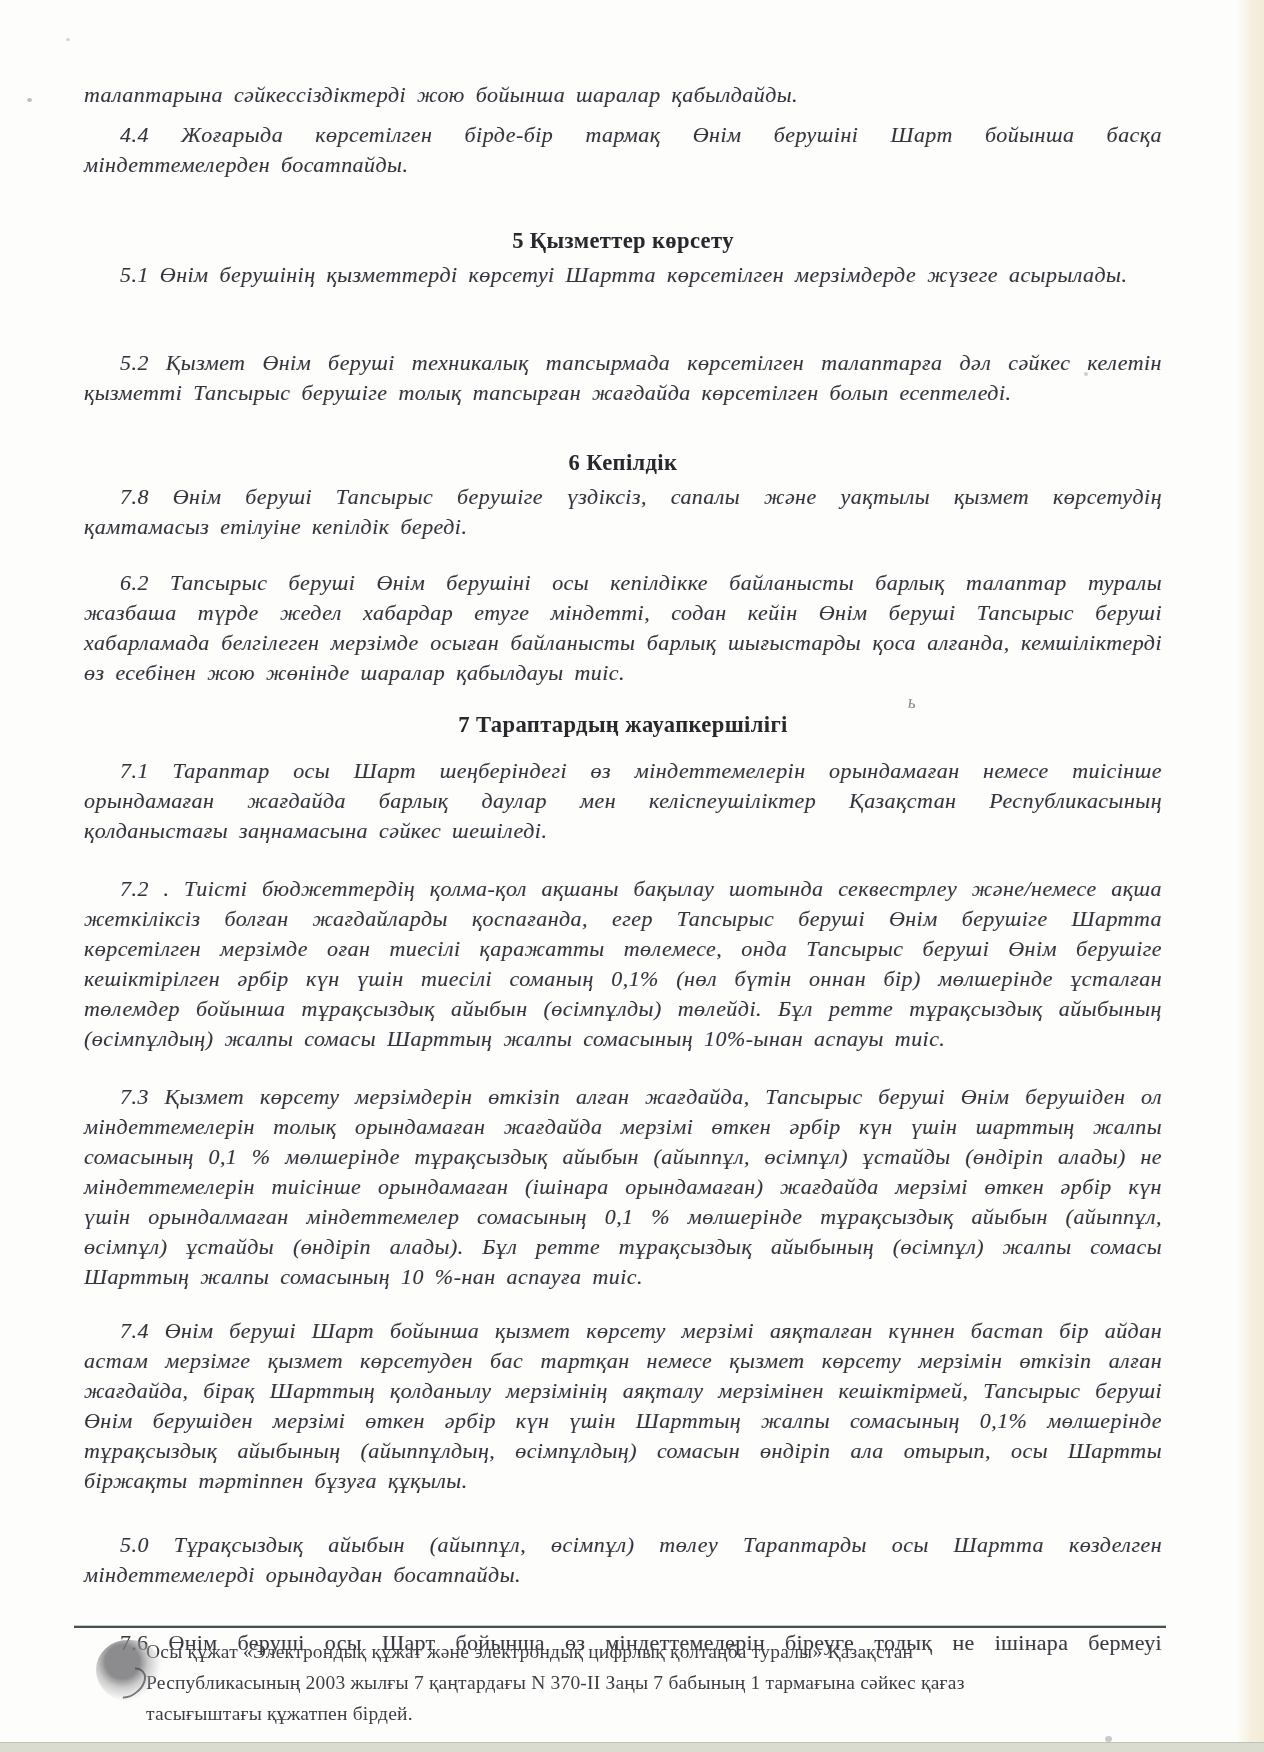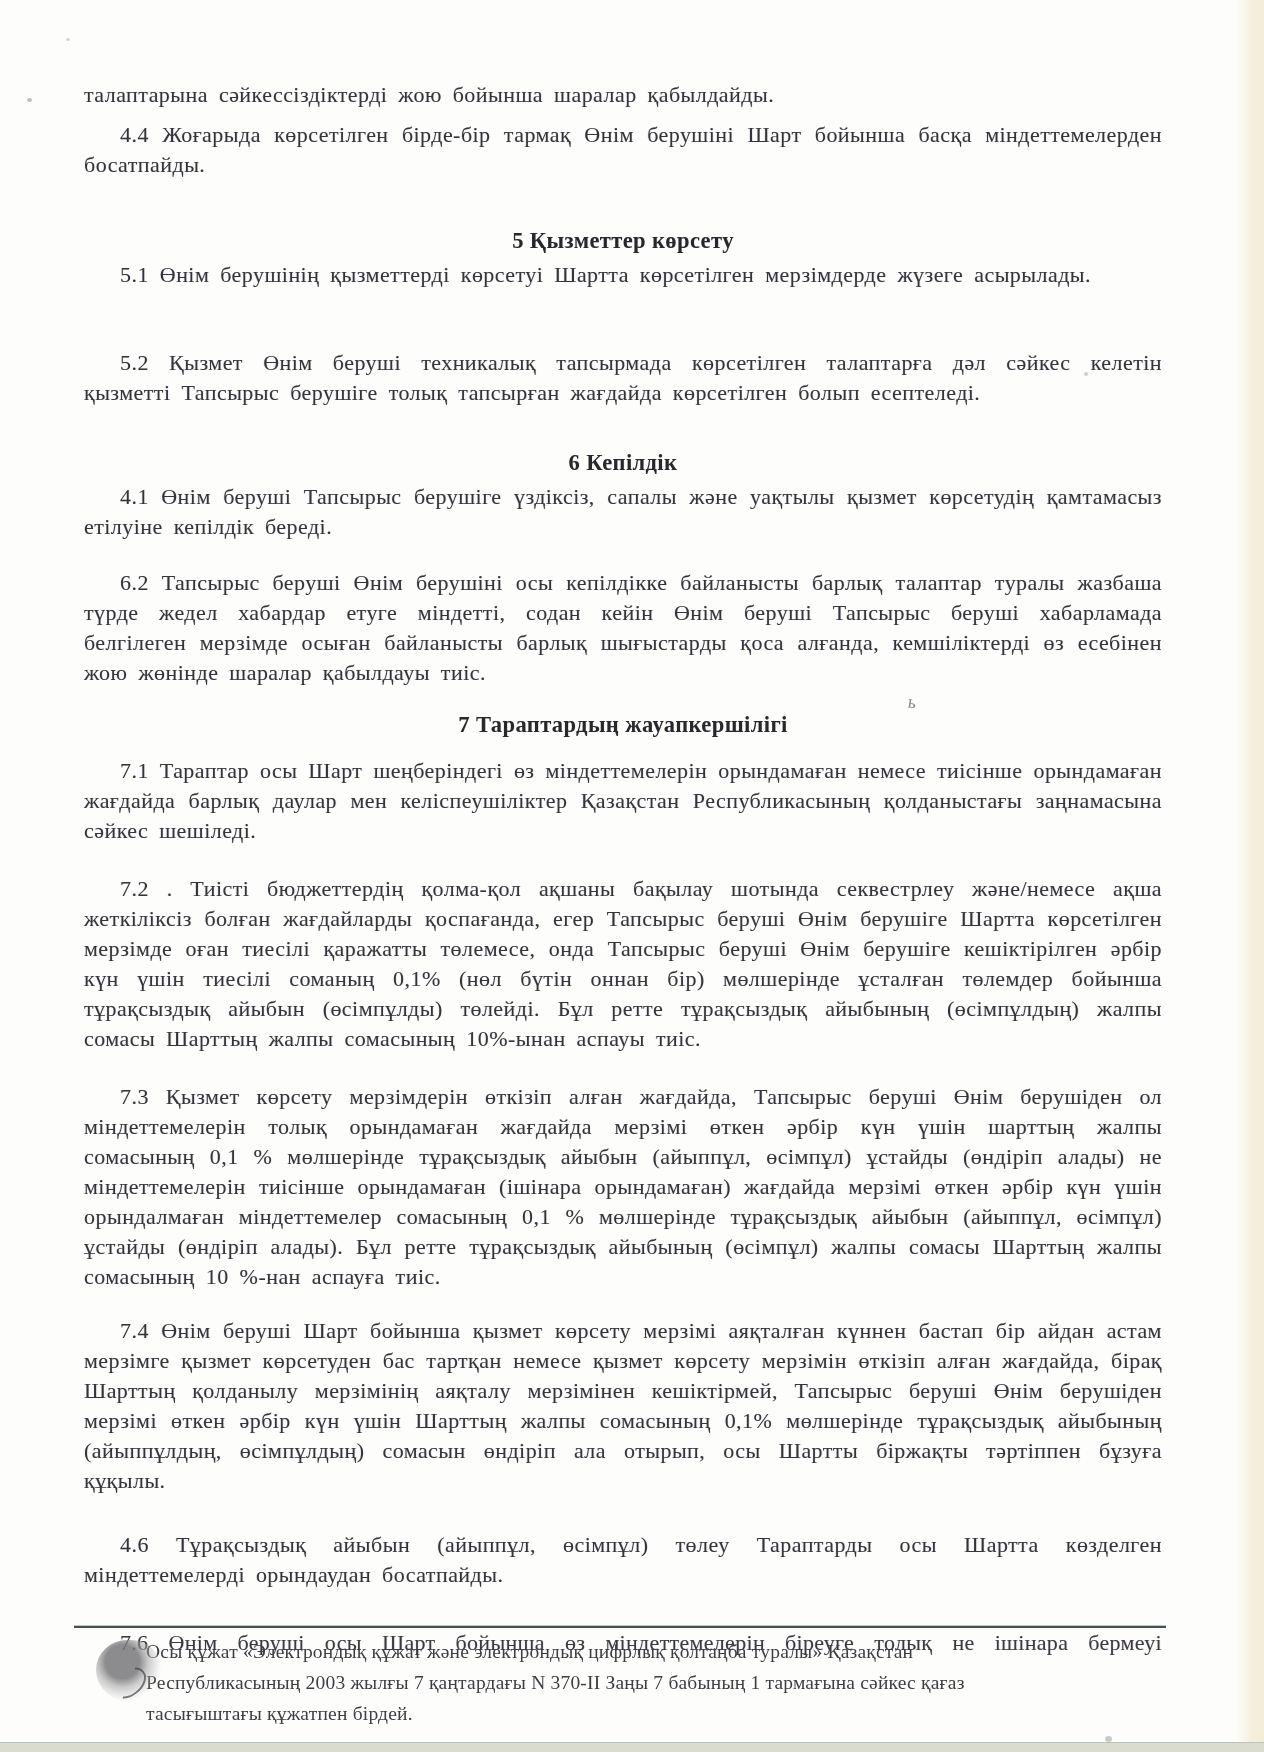--- a/index.html
+++ b/index.html
@@ -17,20 +17,21 @@
     left:84px;
     width:1078px;
     font-size:22px;
     line-height:30px;
     text-align:justify;
     text-indent:36px;
     word-spacing:5px;
     letter-spacing:0.45px;
     color:#34353b;
     text-shadow:0.6px 0 0 rgba(150,45,45,0.12), -0.6px 0 0 rgba(45,60,150,0.12);
+    font-style:italic;
   }
   .no-indent{text-indent:0;}
   .heading{
     position:absolute;
     left:84px;
     width:1078px;
     font-size:22.5px;
     line-height:30px;
     font-weight:bold;
     text-align:center;
@@ -127,35 +128,35 @@
   <div class="para" style="top:120px">4.4 Жоғарыда көрсетілген бірде-бір тармақ Өнім берушіні Шарт бойынша басқа міндеттемелерден босатпайды.</div>
 
   <div class="heading" style="top:210px">5 Қызметтер көрсету</div>
 
   <div class="para" style="top:260px">5.1 Өнім берушінің қызметтерді көрсетуі Шартта көрсетілген мерзімдерде жүзеге асырылады.</div>
 
   <div class="para" style="top:348px">5.2 Қызмет Өнім беруші техникалық тапсырмада көрсетілген талаптарға дәл сәйкес келетін қызметті Тапсырыс берушіге толық тапсырған жағдайда көрсетілген болып есептеледі.</div>
 
   <div class="heading" style="top:432px">6 Кепілдік</div>
 
-  <div class="para" style="top:482px">4.1 Өнім беруші Тапсырыс берушіге үздіксіз, сапалы және уақтылы қызмет көрсетудің қамтамасыз етілуіне кепілдік береді.</div>
+  <div class="para" style="top:482px">7.8 Өнім беруші Тапсырыс берушіге үздіксіз, сапалы және уақтылы қызмет көрсетудің қамтамасыз етілуіне кепілдік береді.</div>
 
   <div class="para" style="top:568px">6.2 Тапсырыс беруші Өнім берушіні осы кепілдікке байланысты барлық талаптар туралы жазбаша түрде жедел хабардар етуге міндетті, содан кейін Өнім беруші Тапсырыс беруші хабарламада белгілеген мерзімде осыған байланысты барлық шығыстарды қоса алғанда, кемшіліктерді өз есебінен жою жөнінде шаралар қабылдауы тиіс.</div>
 
   <div class="heading" style="top:694px">7 Тараптардың жауапкершілігі</div>
 
   <div class="para" style="top:756px">7.1 Тараптар осы Шарт шеңберіндегі өз міндеттемелерін орындамаған немесе тиісінше орындамаған жағдайда барлық даулар мен келіспеушіліктер Қазақстан Республикасының қолданыстағы заңнамасына сәйкес шешіледі.</div>
 
   <div class="para" style="top:874px">7.2 . Тиісті бюджеттердің қолма-қол ақшаны бақылау шотында секвестрлеу және/немесе ақша жеткіліксіз болған жағдайларды қоспағанда, егер Тапсырыс беруші Өнім берушіге Шартта көрсетілген мерзімде оған тиесілі қаражатты төлемесе, онда Тапсырыс беруші Өнім берушіге кешіктірілген әрбір күн үшін тиесілі соманың 0,1% (нөл бүтін оннан бір) мөлшерінде ұсталған төлемдер бойынша тұрақсыздық айыбын (өсімпұлды) төлейді. Бұл ретте тұрақсыздық айыбының (өсімпұлдың) жалпы сомасы Шарттың жалпы сомасының 10%-ынан аспауы тиіс.</div>
 
   <div class="para" style="top:1082px">7.3 Қызмет көрсету мерзімдерін өткізіп алған жағдайда, Тапсырыс беруші Өнім берушіден ол міндеттемелерін толық орындамаған жағдайда мерзімі өткен әрбір күн үшін шарттың жалпы сомасының 0,1 % мөлшерінде тұрақсыздық айыбын (айыппұл, өсімпұл) ұстайды (өндіріп алады) не міндеттемелерін тиісінше орындамаған (ішінара орындамаған) жағдайда мерзімі өткен әрбір күн үшін орындалмаған міндеттемелер сомасының 0,1 % мөлшерінде тұрақсыздық айыбын (айыппұл, өсімпұл) ұстайды (өндіріп алады). Бұл ретте тұрақсыздық айыбының (өсімпұл) жалпы сомасы Шарттың жалпы сомасының 10 %-нан аспауға тиіс.</div>
 
   <div class="para" style="top:1316px">7.4 Өнім беруші Шарт бойынша қызмет көрсету мерзімі аяқталған күннен бастап бір айдан астам мерзімге қызмет көрсетуден бас тартқан немесе қызмет көрсету мерзімін өткізіп алған жағдайда, бірақ Шарттың қолданылу мерзімінің аяқталу мерзімінен кешіктірмей, Тапсырыс беруші Өнім берушіден мерзімі өткен әрбір күн үшін Шарттың жалпы сомасының 0,1% мөлшерінде тұрақсыздық айыбының (айыппұлдың, өсімпұлдың) сомасын өндіріп ала отырып, осы Шартты біржақты тәртіппен бұзуға құқылы.</div>
 
-  <div class="para" style="top:1530px">4.6 Тұрақсыздық айыбын (айыппұл, өсімпұл) төлеу Тараптарды осы Шартта көзделген міндеттемелерді орындаудан босатпайды.</div>
+  <div class="para" style="top:1530px">5.0 Тұрақсыздық айыбын (айыппұл, өсімпұл) төлеу Тараптарды осы Шартта көзделген міндеттемелерді орындаудан босатпайды.</div>
 
   <div class="rule"></div>
 
   <div class="clause76">7.6 Өнім беруші осы Шарт бойынша өз міндеттемелерін біреуге толық не ішінара бермеуі</div>
 
   <div class="footer-note">
     <div class="footer-line">Осы құжат «Электрондық құжат және электрондық цифрлық қолтаңба туралы» Қазақстан</div>
     <div class="footer-line">Республикасының 2003 жылғы 7 қаңтардағы N 370-II Заңы 7 бабының 1 тармағына сәйкес қағаз</div>
     <div class="footer-line">тасығыштағы құжатпен бірдей.</div>
   </div>

